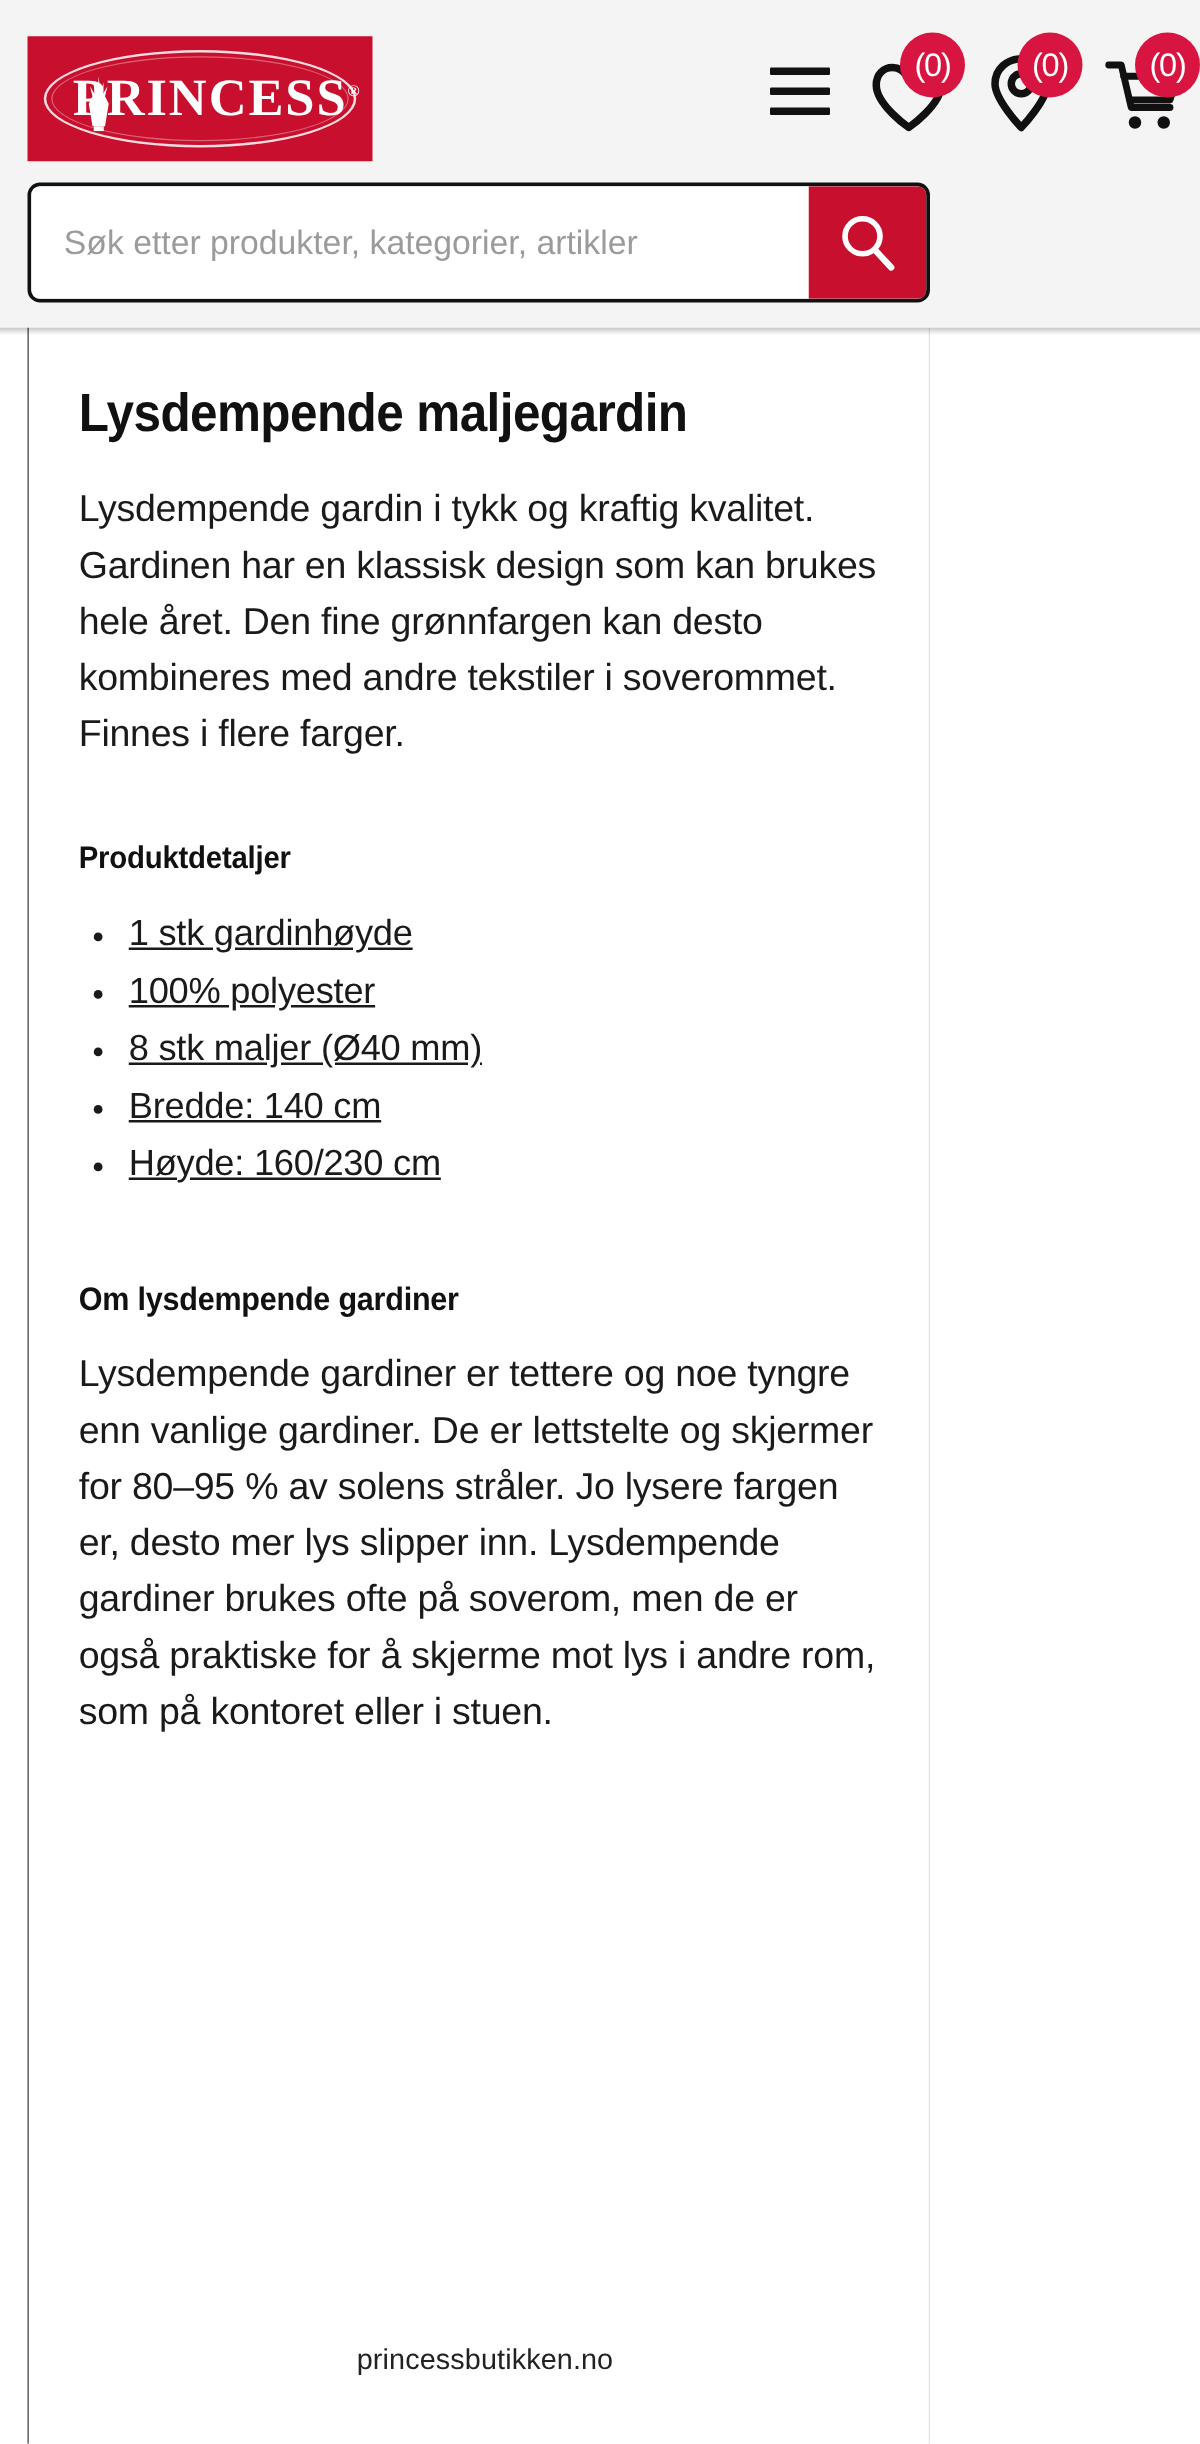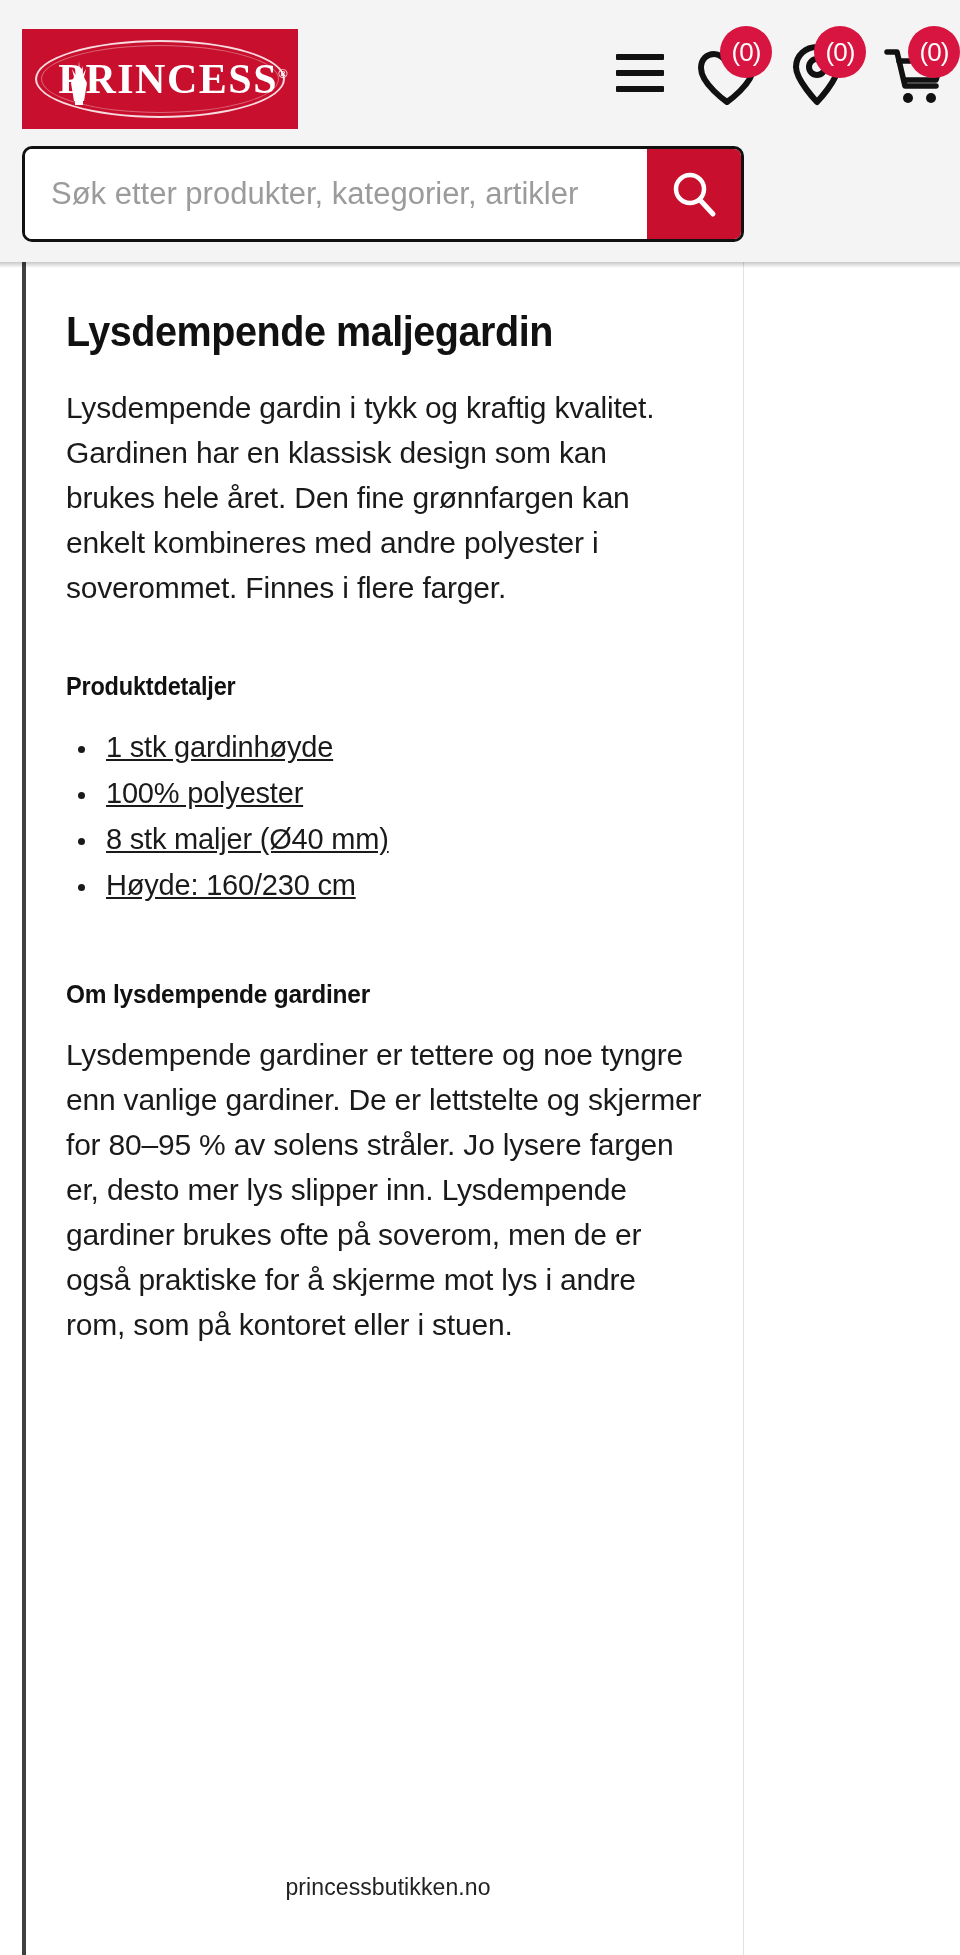--- a/index.html
+++ b/index.html
@@ -154,21 +154,21 @@
     display: flex;
     background: #fff;
     overflow: hidden;
   }
 
   .search-input {
     flex: 1;
     border: none;
     outline: none;
     font-family: "Liberation Sans", sans-serif;
-    font-size: 31px;
+    font-size: 27px;
     color: #1a1a1a;
     padding: 0 26px;
     background: #fff;
   }
   .search-input::placeholder { color: #9b9b9b; }
 
   .search-btn {
     width: 94px;
     background: #c8102e;
     border: none;
@@ -188,21 +188,21 @@
     background: #fff;
   }
 
   .content-card {
     position: absolute;
     left: 22px;
     top: 0;
     width: 722px;
     min-height: 1693px;
     background: #fff;
-    border-left: 4px solid #404040;
+    border-left: 1px solid #404040;
     border-right: 1px solid #e2e2e2;
     padding: 46px 40px 0 40px;
   }
 
   .shadow-strip {
     position: absolute;
     top: 0; left: 0;
     width: 960px;
     height: 6px;
     background: linear-gradient(to bottom, rgba(0,0,0,0.22), rgba(0,0,0,0));
@@ -367,28 +367,29 @@
 
 </div>
 
 <div class="content-shell">
   <div class="shadow-strip"></div>
 
   <div class="content-card">
 
     <h1 class="product-title">Lysdempende maljegardin</h1>
 
-    <p class="body-text">Lysdempende gardin i tykk og kraftig kvalitet. Gardinen har en klassisk design som kan brukes hele året. Den fine grønnfargen kan enkelt kombineres med andre polyester i soverommet. Finnes i flere farger.</p>
+    <p class="body-text">Lysdempende gardin i tykk og kraftig kvalitet. Gardinen har en klassisk design som kan brukes hele året. Den fine grønnfargen kan desto kombineres med andre tekstiler i soverommet. Finnes i flere farger.</p>
 
     <h2 class="sub-head">Produktdetaljer</h2>
 
     <ul class="detail-list">
       <li>1 stk gardinhøyde</li>
       <li>100% polyester</li>
       <li>8 stk maljer (Ø40 mm)</li>
+      <li>Bredde: 140 cm</li>
       <li>Høyde: 160/230 cm</li>
     </ul>
 
     <h2 class="sub-head-2">Om lysdempende gardiner</h2>
 
     <p class="body-text">Lysdempende gardiner er tettere og noe tyngre enn vanlige gardiner. De er lettstelte og skjermer for 80–95 % av solens stråler. Jo lysere fargen er, desto mer lys slipper inn. Lysdempende gardiner brukes ofte på soverom, men de er også praktiske for å skjerme mot lys i andre rom, som på kontoret eller i stuen.</p>
 
 
   </div>
 </div>

